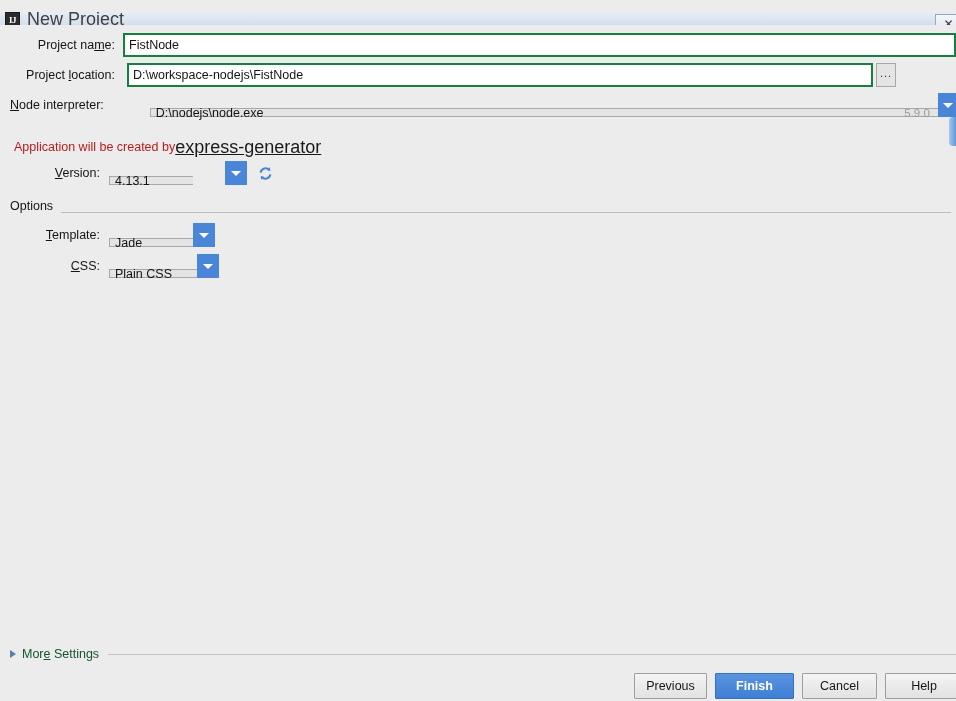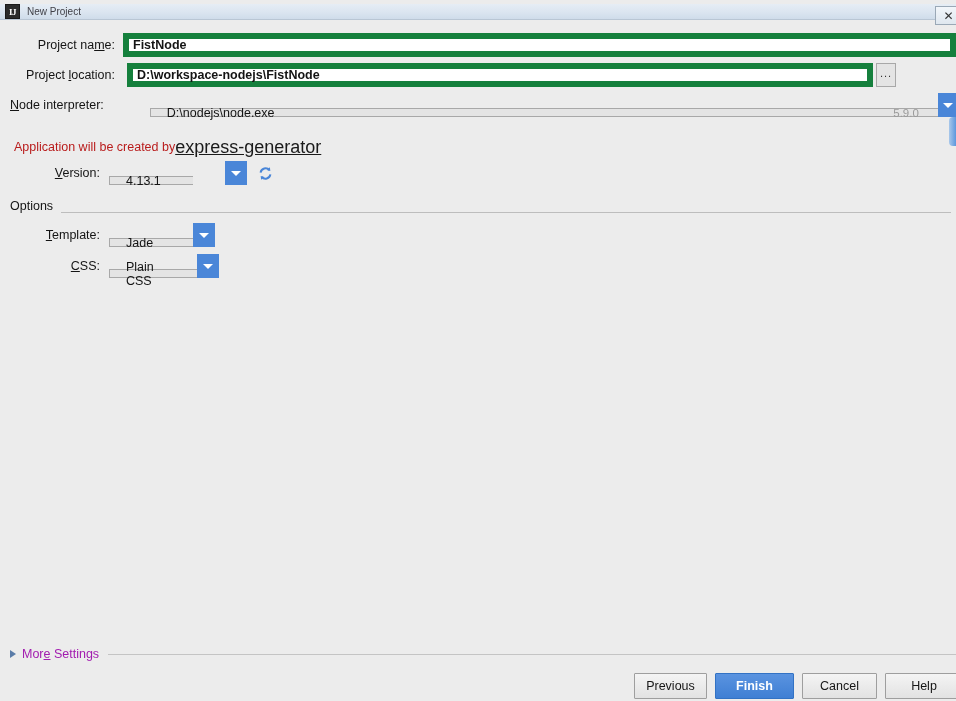--- a/index.html
+++ b/index.html
@@ -15,40 +15,40 @@
   }
 
   .window {
     position: relative;
     width: 956px; height: 701px;
     background: #ececec;
   }
 
   
   .titlebar {
-    position: absolute; left: 0; top: 4px;
+    position: absolute; left: 0; top: 12px;
     width: 956px; height: 16px;
     background: linear-gradient(to bottom, #e6edf5 0%, #dbe5f0 55%, #cfdcea 100%);
     border-bottom: 1px solid #b9c6d4;
     display: flex; align-items: center;
   }
   .ij-icon {
     width: 15px; height: 15px;
     margin-left: 5px; margin-right: 7px;
     background: #2b2b2b;
     color: #ffffff;
     font-size: 9px;
     font-weight: bold;
     font-family: "Liberation Serif", serif;
     display: flex; align-items: center; justify-content: center;
     letter-spacing: -0.5px;
     border: 1px solid #1a1a1a;
   }
   .title-text {
-    font-size: 10px;
+    font-size: 18px;
     color: #3f3f46;
   }
   .close-btn {
     position: absolute;
     right: -6px; top: 2px;
     width: 27px; height: 19px;
     background: linear-gradient(to bottom, #f2f6fa, #dfe7ef);
     border: 1px solid #9aa8b6;
     display: flex; align-items: center; justify-content: center;
     font-size: 12px; color: #333;
@@ -73,26 +73,25 @@
     font-size: 12.5px;
     color: #141414;
     text-align: right;
     white-space: nowrap;
   }
   .mn { text-decoration: underline; }
 
   .textfield {
     height: 24px;
     background: #ffffff;
-    border: 6px solid #15803d;
+    border: 2px solid #15803d;
     display: flex; align-items: center;
     padding: 0 4px;
     font-size: 12.5px;
     color: #141414;
-    font-weight: bold;
   }
   .ver-hint {
     color: #9a9a9a;
     font-size: 11.5px;
     padding-right: 3px;
   }
 
   .drop-btn {
     width: 22px; height: 24px;
     background: #4a86d8;
@@ -122,21 +121,21 @@
   .combo {
     display: flex;
     align-items: stretch;
     height: 24px;
   }
   .combo-val {
     background: #e4e4e4;
     border: 1px solid #a8a8a8;
     border-right: none;
     display: flex; align-items: center;
-    padding: 0 16px;
+    padding: 0 5px;
     font-size: 12.5px;
     color: #141414;
     margin-top: 15px;
   }
 
   .refresh-icon {
     margin-left: 10px;
     width: 17px; height: 17px;
     display: flex; align-items: center; justify-content: center;
   }
@@ -168,21 +167,21 @@
     width: 946px; height: 18px;
     display: flex; align-items: center;
   }
   .more .arrow {
     width: 0; height: 0;
     border-top: 4.5px solid transparent;
     border-bottom: 4.5px solid transparent;
     border-left: 6px solid #5a7ca8;
     margin-right: 6px;
   }
-  .more .cap { font-size: 12.5px; color: #a21caf; white-space: nowrap; }
+  .more .cap { font-size: 12.5px; color: #14532d; white-space: nowrap; }
   .more .line { flex: 1; height: 1px; background: #c4c4c4; margin-left: 9px; }
 
   
   .buttons {
     position: absolute;
     left: 4px; top: 648px;
     width: 876px; height: 28px;
   }
   .btn {
     position: absolute;

